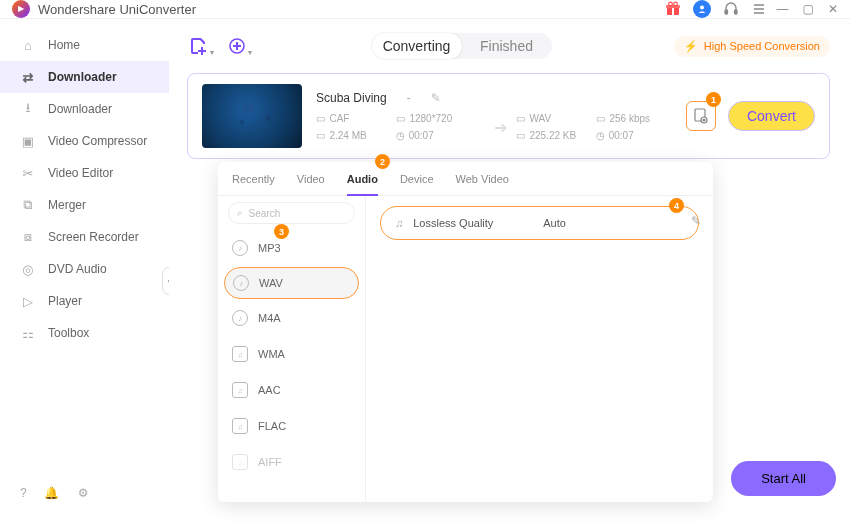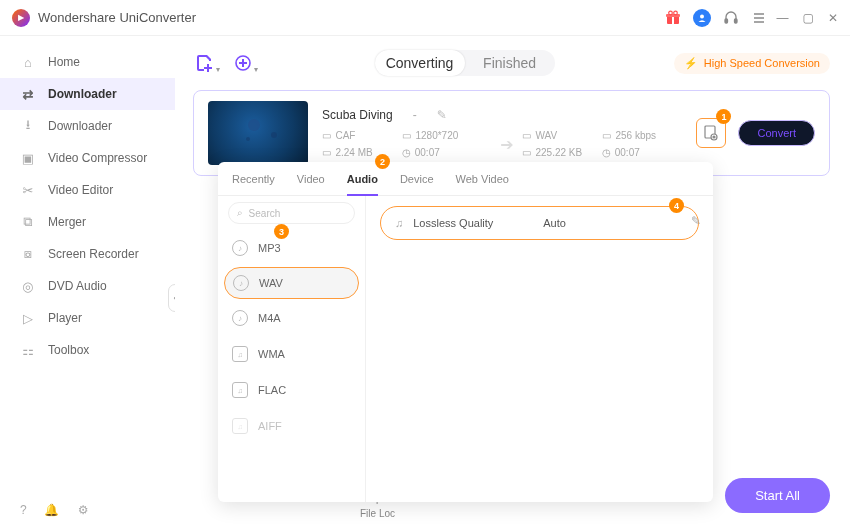--- a/index.html
+++ b/index.html
@@ -1,17 +1,17 @@
 <!DOCTYPE html>
 <html><head>
 <meta charset="utf-8">
 <style>
 * { box-sizing: border-box; margin: 0; padding: 0; font-family: -apple-system, BlinkMacSystemFont, "Segoe UI", Arial, sans-serif; }
 body { width: 850px; height: 527px; background: #fff; overflow: hidden; font-size: 12px; color: #333; }
-.titlebar { height: 36px; display: flex; align-items: center; padding: 0 12px; border-bottom: 1px solid #f0f0f0; }
+.titlebar { height: 19px; display: flex; align-items: center; padding: 0 12px; border-bottom: 1px solid #f0f0f0; }
 .logo { width: 18px; height: 18px; background: linear-gradient(135deg, #ff6a00, #7b2cff); border-radius: 50%; margin-right: 8px; position: relative; }
 .logo::after { content: "▶"; position: absolute; font-size: 8px; color: #fff; left: 6px; top: 4px; }
 .app-title { font-size: 13px; color: #555; }
 .title-spacer { flex: 1; }
 .title-icons { display: flex; align-items: center; gap: 12px; }
 .title-icon { width: 16px; height: 16px; display: flex; justify-content: center; align-items: center; color: #888; cursor: pointer; }
 .gift { color: #ff4d4f; }
 .user-circle { width: 18px; height: 18px; background: #2d7ff9; border-radius: 50%; color: #fff; font-size: 10px; display: flex; justify-content: center; align-items: center; }
 .win-btns { display: flex; gap: 14px; margin-left: 10px; color: #888; }
 
@@ -35,21 +35,21 @@
 
 .card { border: 1px solid #d5cfff; border-radius: 8px; padding: 10px 14px; display: flex; align-items: center; position: relative; height: 86px; }
 .thumb { width: 100px; height: 64px; background: radial-gradient(circle at 45% 40%, #1a5c9c 0%, #0e3a64 60%, #071f36 100%); border-radius: 4px; margin-right: 14px; position: relative; }
 .thumb::after { content: ""; position: absolute; width: 12px; height: 12px; border-radius: 50%; background: rgba(30,80,140,.9); box-shadow: 20px 10px 0 -3px rgba(20,60,110,.7), -6px 14px 0 -4px rgba(20,60,110,.6); left: 40px; top: 18px; }
 .file-info { flex: 1; }
 .file-title-row { display: flex; align-items: center; gap: 20px; margin-bottom: 8px; font-size: 12px; }
 .meta-grid { display: grid; grid-template-columns: 80px 90px 30px 80px 90px; row-gap: 6px; font-size: 10px; color: #aaa; align-items: center; }
 .meta { display: flex; align-items: center; gap: 4px; }
 .arrow-right { color: #ddd; font-size: 16px; text-align: center; }
 .out-icon { width: 30px; height: 30px; border: 1.5px solid #ff9b3a; border-radius: 6px; display: flex; align-items: center; justify-content: center; background: #fff; color: #888; cursor: pointer; position: relative; margin-right: 12px; }
-.convert-btn { border: 1px solid #c7b9ff; background: #0f172a; color: #7b4dff; border-radius: 15px; padding: 6px 18px; font-size: 11px; cursor: pointer; }
+.convert-btn { border: 1px solid #c7b9ff; background: #fde047; color: #7b4dff; border-radius: 15px; padding: 6px 18px; font-size: 14px; cursor: pointer; }
 
 .step-bubble { position: absolute; width: 15px; height: 15px; background: #ff8a00; color: #fff; border-radius: 50%; font-size: 9px; display: flex; align-items: center; justify-content: center; font-weight: bold; }
 
 .dropdown { position: absolute; left: 218px; top: 162px; width: 495px; height: 340px; background: #fff; border-radius: 6px; box-shadow: 0 4px 20px rgba(0,0,0,.12); display: flex; flex-direction: column; }
 .dd-tabs { display: flex; border-bottom: 1px solid #eee; padding: 0 14px; gap: 22px; height: 34px; align-items: center; font-size: 11px; color: #888; }
 .dd-tab { cursor: pointer; height: 100%; display: flex; align-items: center; position: relative; }
 .dd-tab.active { color: #333; font-weight: 600; }
 .dd-tab.active::after { content: ""; position: absolute; bottom: -1px; left: 0; right: 0; height: 2px; background: #7b4dff; }
 .dd-body { flex: 1; display: flex; overflow: hidden; }
 .fmt-col { width: 148px; border-right: 1px solid #f0f0f0; overflow-y: auto; }
@@ -59,21 +59,21 @@
 .fmt-item.active { background: #f5f5f5; }
 .fmt-item.highlight { border: 1.5px solid #ff9b3a; border-radius: 16px; margin: 1px 6px; height: 32px; padding-left: 8px; }
 .fmt-ico { width: 16px; height: 16px; border: 1px solid #bbb; border-radius: 50%; display: flex; align-items: center; justify-content: center; font-size: 8px; color: #bbb; }
 .fmt-ico.sq { border-radius: 3px; font-size: 7px; }
 .quality-col { flex: 1; padding: 10px 14px; }
 .q-row { border: 1.5px solid #ff9b3a; border-radius: 18px; height: 34px; display: flex; align-items: center; padding: 0 14px; gap: 10px; font-size: 11px; color: #555; position: relative; cursor: pointer; }
 .q-edit { position: absolute; right: -34px; top: 8px; color: #aaa; cursor: pointer; }
 
 .bottom-bar { position: absolute; left: 185px; bottom: 8px; right: 20px; display: flex; flex-direction: column; gap: 4px; font-size: 10px; color: #888; }
 .bb-row { display: flex; align-items: center; gap: 6px; }
-.start-all { position: absolute; right: 20px; bottom: 14px; background: #8b6bff; color: #ffffff; border: none; border-radius: 19px; padding: 10px 30px; font-size: 13px; cursor: pointer; }
+.start-all { position: absolute; right: 14px; bottom: 14px; background: #8b6bff; color: #000000; border: none; border-radius: 19px; padding: 10px 30px; font-size: 13px; cursor: pointer; }
 svg { display: block; }
 </style>
 </head>
 <body>
 
 <div class="titlebar">
   <div class="logo"></div>
   <div class="app-title">Wondershare UniConverter</div>
   <div class="title-spacer"></div>
   <div class="title-icons">
@@ -286,20 +286,24 @@
       <div class="fmt-item">
           <span class="fmt-ico">♪</span>
           <span>M4A</span>
         </div>
       <div class="fmt-item">
           <span class="fmt-ico sq">♫</span>
           <span>WMA</span>
         </div>
       <div class="fmt-item">
           <span class="fmt-ico sq">♫</span>
+          <span>AAC</span>
+        </div>
+      <div class="fmt-item">
+          <span class="fmt-ico sq">♫</span>
           <span>FLAC</span>
         </div>
       <div class="fmt-item" style="opacity:.4">
           <span class="fmt-ico sq">♫</span>
           <span>AIFF</span>
         </div>
     </div>
     <div class="quality-col">
       <div class="q-row">
         <span style="color:#aaa">♫</span>

